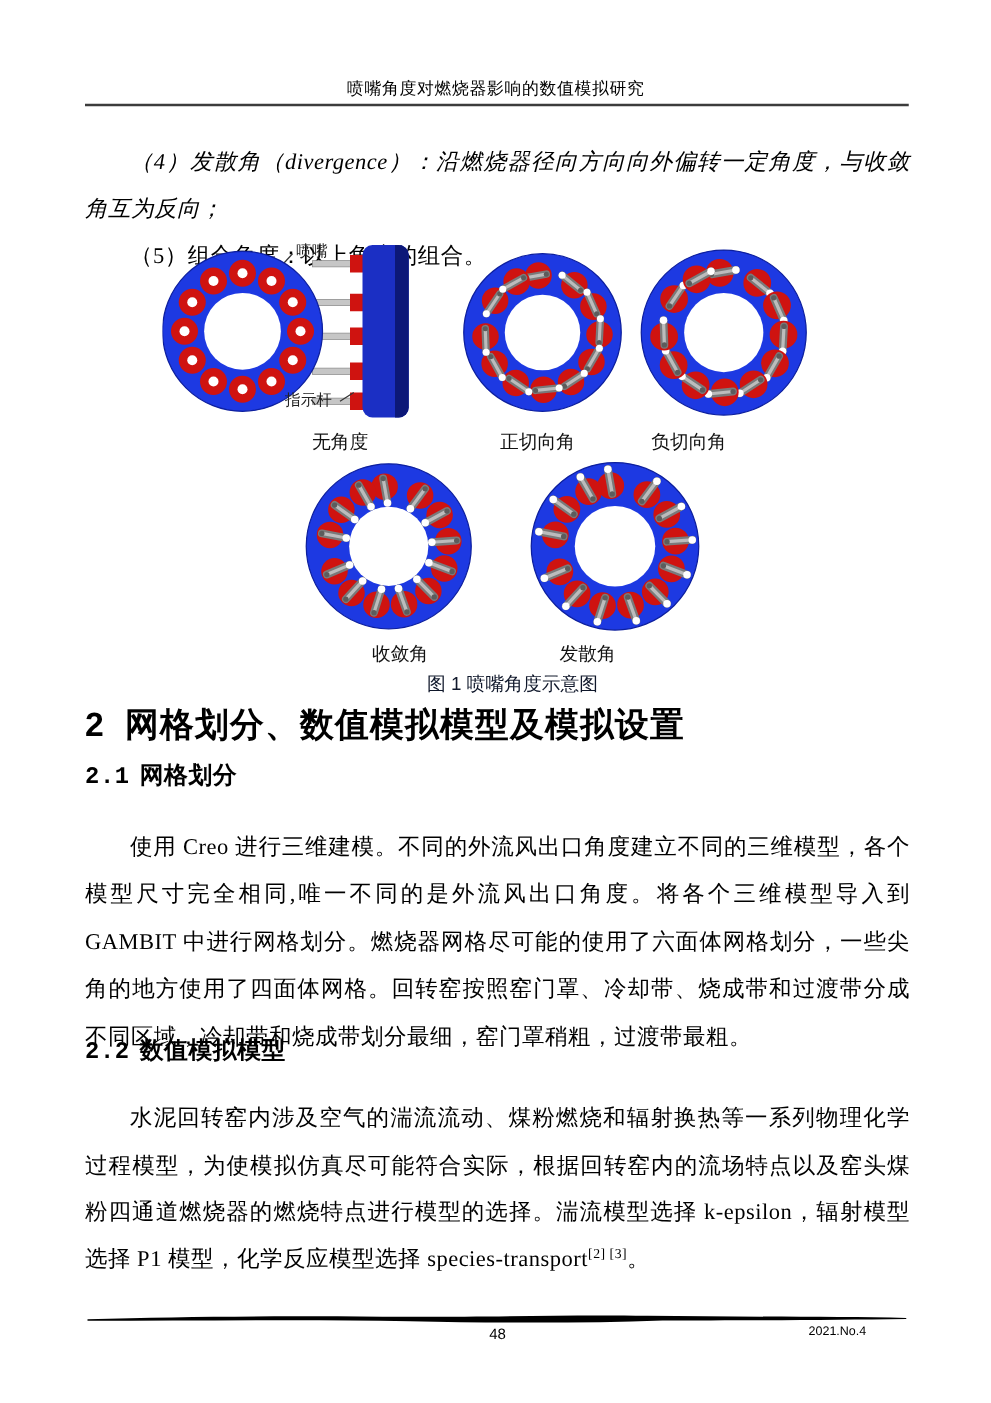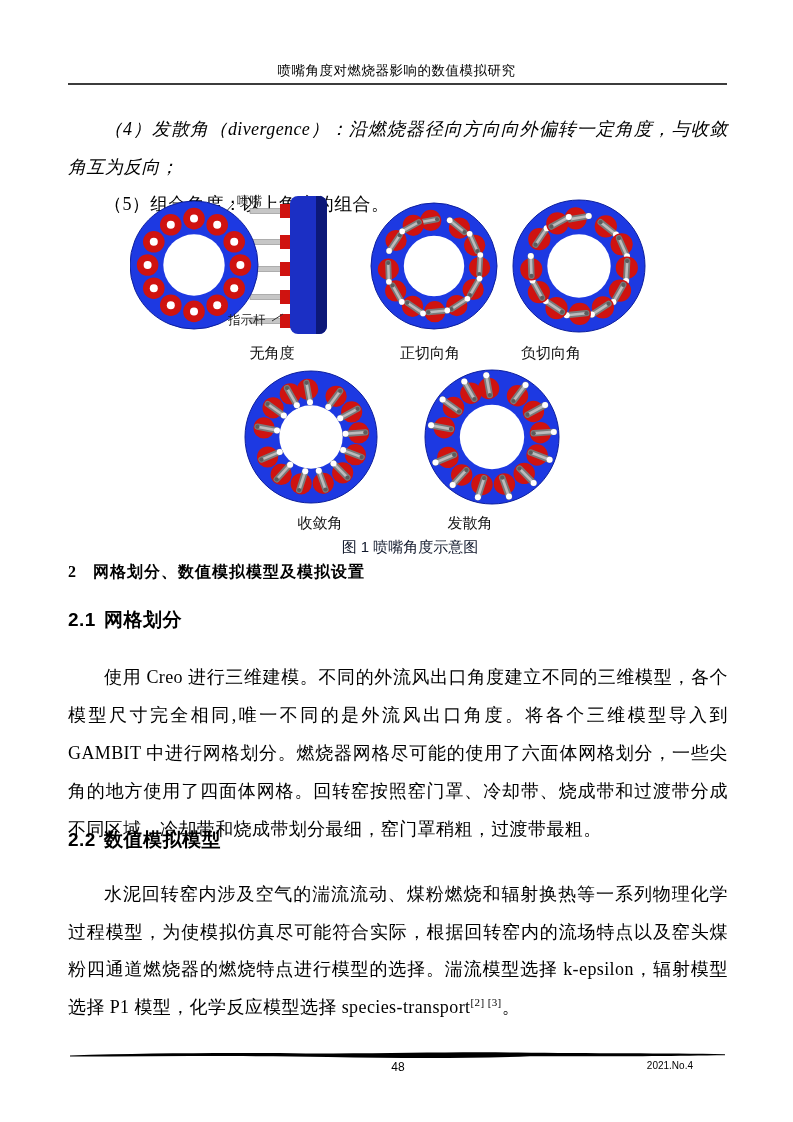--- a/index.html
+++ b/index.html
@@ -9,23 +9,23 @@
   .header-title{top:62px;left:0;width:793px;text-align:center;font-size:13.5px;letter-spacing:.5px;}
   .header-rule{top:83px;left:68px;width:659px;height:2px;background:#3c3c3c;}
   .body-text{width:660px;font-size:18px;line-height:38px;text-align:justify;text-indent:2em;letter-spacing:.4px;}
   .p4{top:92px;left:68px;font-style:italic;}
   .p5{top:167px;left:68px;}
   .figure-label{transform:translateX(-50%);white-space:nowrap;font-size:15px;
         font-family:"Liberation Sans",sans-serif;color:#111;}
   .fig-caption{transform:translateX(-50%);white-space:nowrap;font-size:15px;
         font-family:"Liberation Sans",sans-serif;color:#0f172a;}
   .annot{font-size:12.5px;font-family:"Liberation Sans",sans-serif;color:#222;white-space:nowrap;}
-  .h2{top:562px;left:68px;font-family:Liberation Serif, serif;font-weight:bold;font-size:16px;letter-spacing:1px;}
+  .h2{top:562px;left:68px;font-family:Liberation Sans, sans-serif;font-weight:bold;font-size:27px;letter-spacing:1px;}
   .h2 .num{margin-right:16px;}
-  .h3{font-family:Liberation Sans, sans-serif;font-weight:bold;font-size:19px;letter-spacing:.5px;}
+  .h3{font-family:Liberation Mono, monospace;font-weight:bold;font-size:19px;letter-spacing:.5px;}
   .h3 .num{margin-right:8px;}
   .h3-21{top:607px;left:68px;}
   .h3-22{top:827px;left:68px;}
   .p21{top:640px;left:68px;}
   .p22{top:858px;left:68px;line-height:37.5px;}
   .p22 sup{font-size:11px;line-height:0;}
   .footer-num{top:1060px;left:398px;transform:translateX(-50%);font-size:12px;
         font-family:"Liberation Sans",sans-serif;}
   .footer-issue{top:1060px;right:100px;font-size:10px;font-family:"Liberation Sans",sans-serif;}
   .ring-wrap{position:absolute;}

